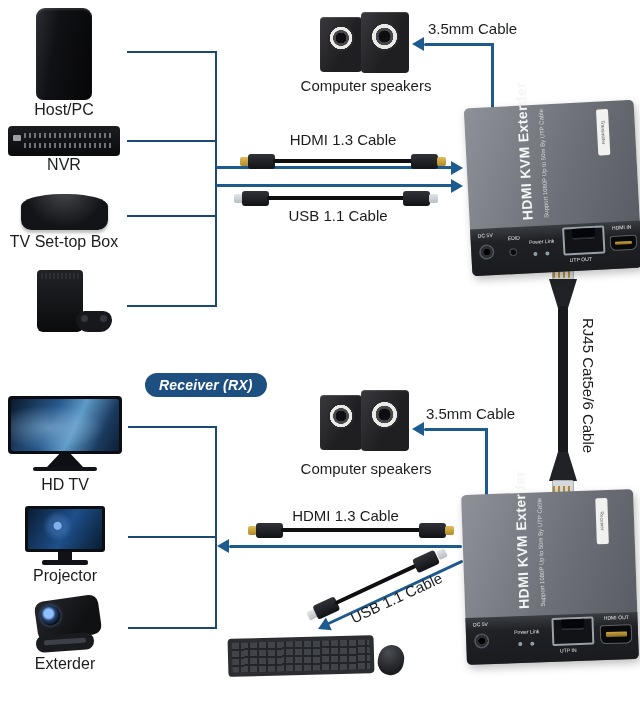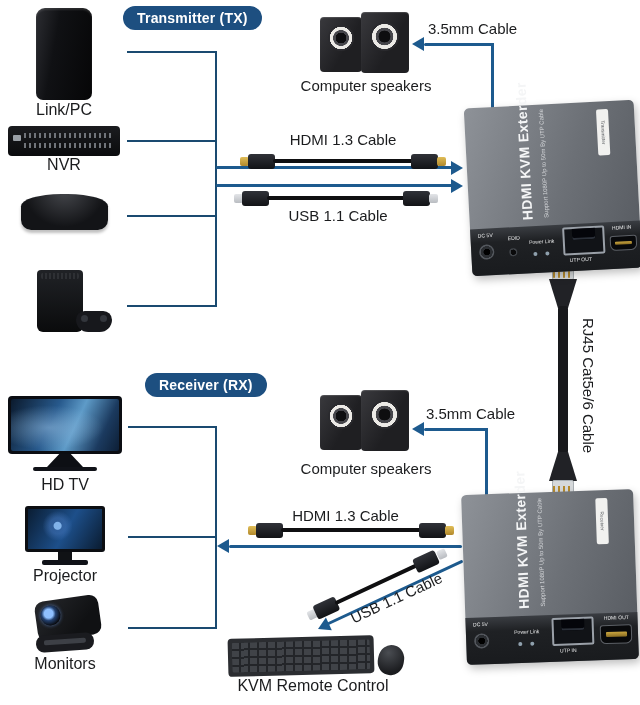--- a/index.html
+++ b/index.html
@@ -115,30 +115,31 @@
   </div>
 
   <div class="rjplug" style="left:552px;top:262px;width:22px;height:18px;"></div>
   <div class="rjboot boot-top" style="left:549px;top:279px;width:28px;height:29px;"></div>
   <div class="rjcable" style="left:558px;top:306px;width:10px;height:148px;"></div>
   <div class="rjboot boot-bot" style="left:549px;top:452px;width:28px;height:29px;"></div>
   <div class="rjplug" style="left:552px;top:480px;width:22px;height:17px;"></div>
   <div class="vlabel" style="left:580px;top:302px;height:168px;">RJ45 Cat5e/6 Cable</div>
 
   <div class="tower" style="left:36px;top:8px;width:56px;height:92px;"></div>
-  <div class="devlabel" style="left:18px;top:101px;width:92px;">Link/PC</div>
+  <div class="devlabel" style="left:18px;top:101px;width:92px;">Host/PC</div>
 
   <div class="nvr" style="left:8px;top:126px;width:112px;height:30px;">
     <div class="dots" style="top:7px;"></div>
     <div class="dots" style="top:17px;"></div>
     <div class="logo"></div>
   </div>
   <div class="devlabel" style="left:18px;top:156px;width:92px;">NVR</div>
 
   <div class="stb" style="left:21px;top:194px;width:87px;height:36px;"></div>
+  <div class="devlabel" style="left:8px;top:233px;width:112px;">TV Set-top Box</div>
 
   <div class="console" style="left:37px;top:270px;width:46px;height:62px;"></div>
   <div class="pad" style="left:76px;top:311px;width:36px;height:21px;"></div>
 
   <div class="abs" style="left:320px;top:12px;width:96px;height:64px;">
     <div class="speaker" style="left:0;top:5px;width:42px;height:55px;">
       <div class="cone" style="left:8px;top:8px;width:26px;height:26px;"></div>
     </div>
     <div class="speaker" style="left:41px;top:0;width:48px;height:61px;">
       <div class="cone" style="left:9px;top:10px;width:29px;height:29px;"></div>
@@ -196,21 +197,21 @@
     <div class="scr"></div>
   </div>
   <div class="tvstand" style="left:58px;top:552px;width:14px;height:8px;clip-path:none;background:#101215;"></div>
   <div class="tvbase" style="left:42px;top:560px;width:46px;height:5px;"></div>
   <div class="devlabel" style="left:18px;top:567px;width:94px;">Projector</div>
 
   <div class="projector" style="left:36px;top:598px;width:64px;height:40px;">
     <div class="lens"></div>
   </div>
   <div class="projbase" style="left:36px;top:634px;width:58px;height:17px;"></div>
-  <div class="devlabel" style="left:18px;top:655px;width:94px;">Monitors</div>
+  <div class="devlabel" style="left:18px;top:655px;width:94px;">Exterder</div>
 
   <div class="abs" style="left:320px;top:390px;width:96px;height:64px;">
     <div class="speaker" style="left:0;top:5px;width:42px;height:55px;">
       <div class="cone" style="left:8px;top:8px;width:26px;height:26px;"></div>
     </div>
     <div class="speaker" style="left:41px;top:0;width:48px;height:61px;">
       <div class="cone" style="left:9px;top:10px;width:29px;height:29px;"></div>
     </div>
   </div>
   <div class="cablabel" style="left:296px;top:460px;width:140px;">Computer speakers</div>
@@ -233,37 +234,35 @@
       <div class="conn" style="left:118px;width:24px;"></div>
       <div class="tip silver" style="left:143px;"></div>
     </div>
   </div>
   <div class="abs rot" style="left:352px;top:610px;width:150px;height:20px;transform-origin:0 10px;transform:rotate(-25deg);font-size:15px;color:var(--label-text);">USB 1.1 Cable</div>
 
   <div class="keyboard" style="left:228px;top:637px;width:146px;height:38px;">
     <div class="keys"></div>
   </div>
   <div class="mouse" style="left:378px;top:645px;width:26px;height:30px;"></div>
-  <div class="devlabel" style="left:228px;top:677px;width:170px;">KVM Remote Control</div>
 
   <div class="extbox" style="left:464px;top:492px;width:172px;height:170px;transform:rotate(-2deg);">
     <div class="ext-title" style="left:4px;top:53px;width:110px;">HDMI KVM Exterder</div>
     <div class="ext-sub" style="left:23px;top:57px;width:110px;">Support 1080P Up to 50m By UTP Cable</div>
     <div class="ext-sticker" style="left:134px;top:8px;width:12px;height:46px;">
       <span>Receiver</span>
     </div>
     <div class="ext-panel">
       <span class="plabel" style="left:6px;top:4px;">DC 5V</span>
       <span class="dcjack" style="left:8px;top:16px;"></span>
       <span class="plabel" style="left:46px;top:13px;">Power Link</span>
       <span class="led" style="left:52px;top:26px;"></span>
       <span class="led" style="left:64px;top:26px;"></span>
       <div class="rjport" style="left:86px;top:3px;width:42px;height:28px;"></div>
       <span class="plabel" style="left:92px;top:33px;">UTP IN</span>
       <span class="plabel" style="left:136px;top:2px;">HDMI OUT</span>
       <div class="hdmiport" style="left:134px;top:12px;width:32px;height:19px;"></div>
     </div>
   </div>
 
-  <div class="badge" style="left:123px;top:6px;">Transmitter (TX)</div>
-  <div class="badge" style="left:145px;top:373px;">Receiver (RX)</div>
+  <div class="badge" style="left:145px;top:373px;font-style:italic;">Receiver (RX)</div>
 
 </div>
 
 </body></html>

